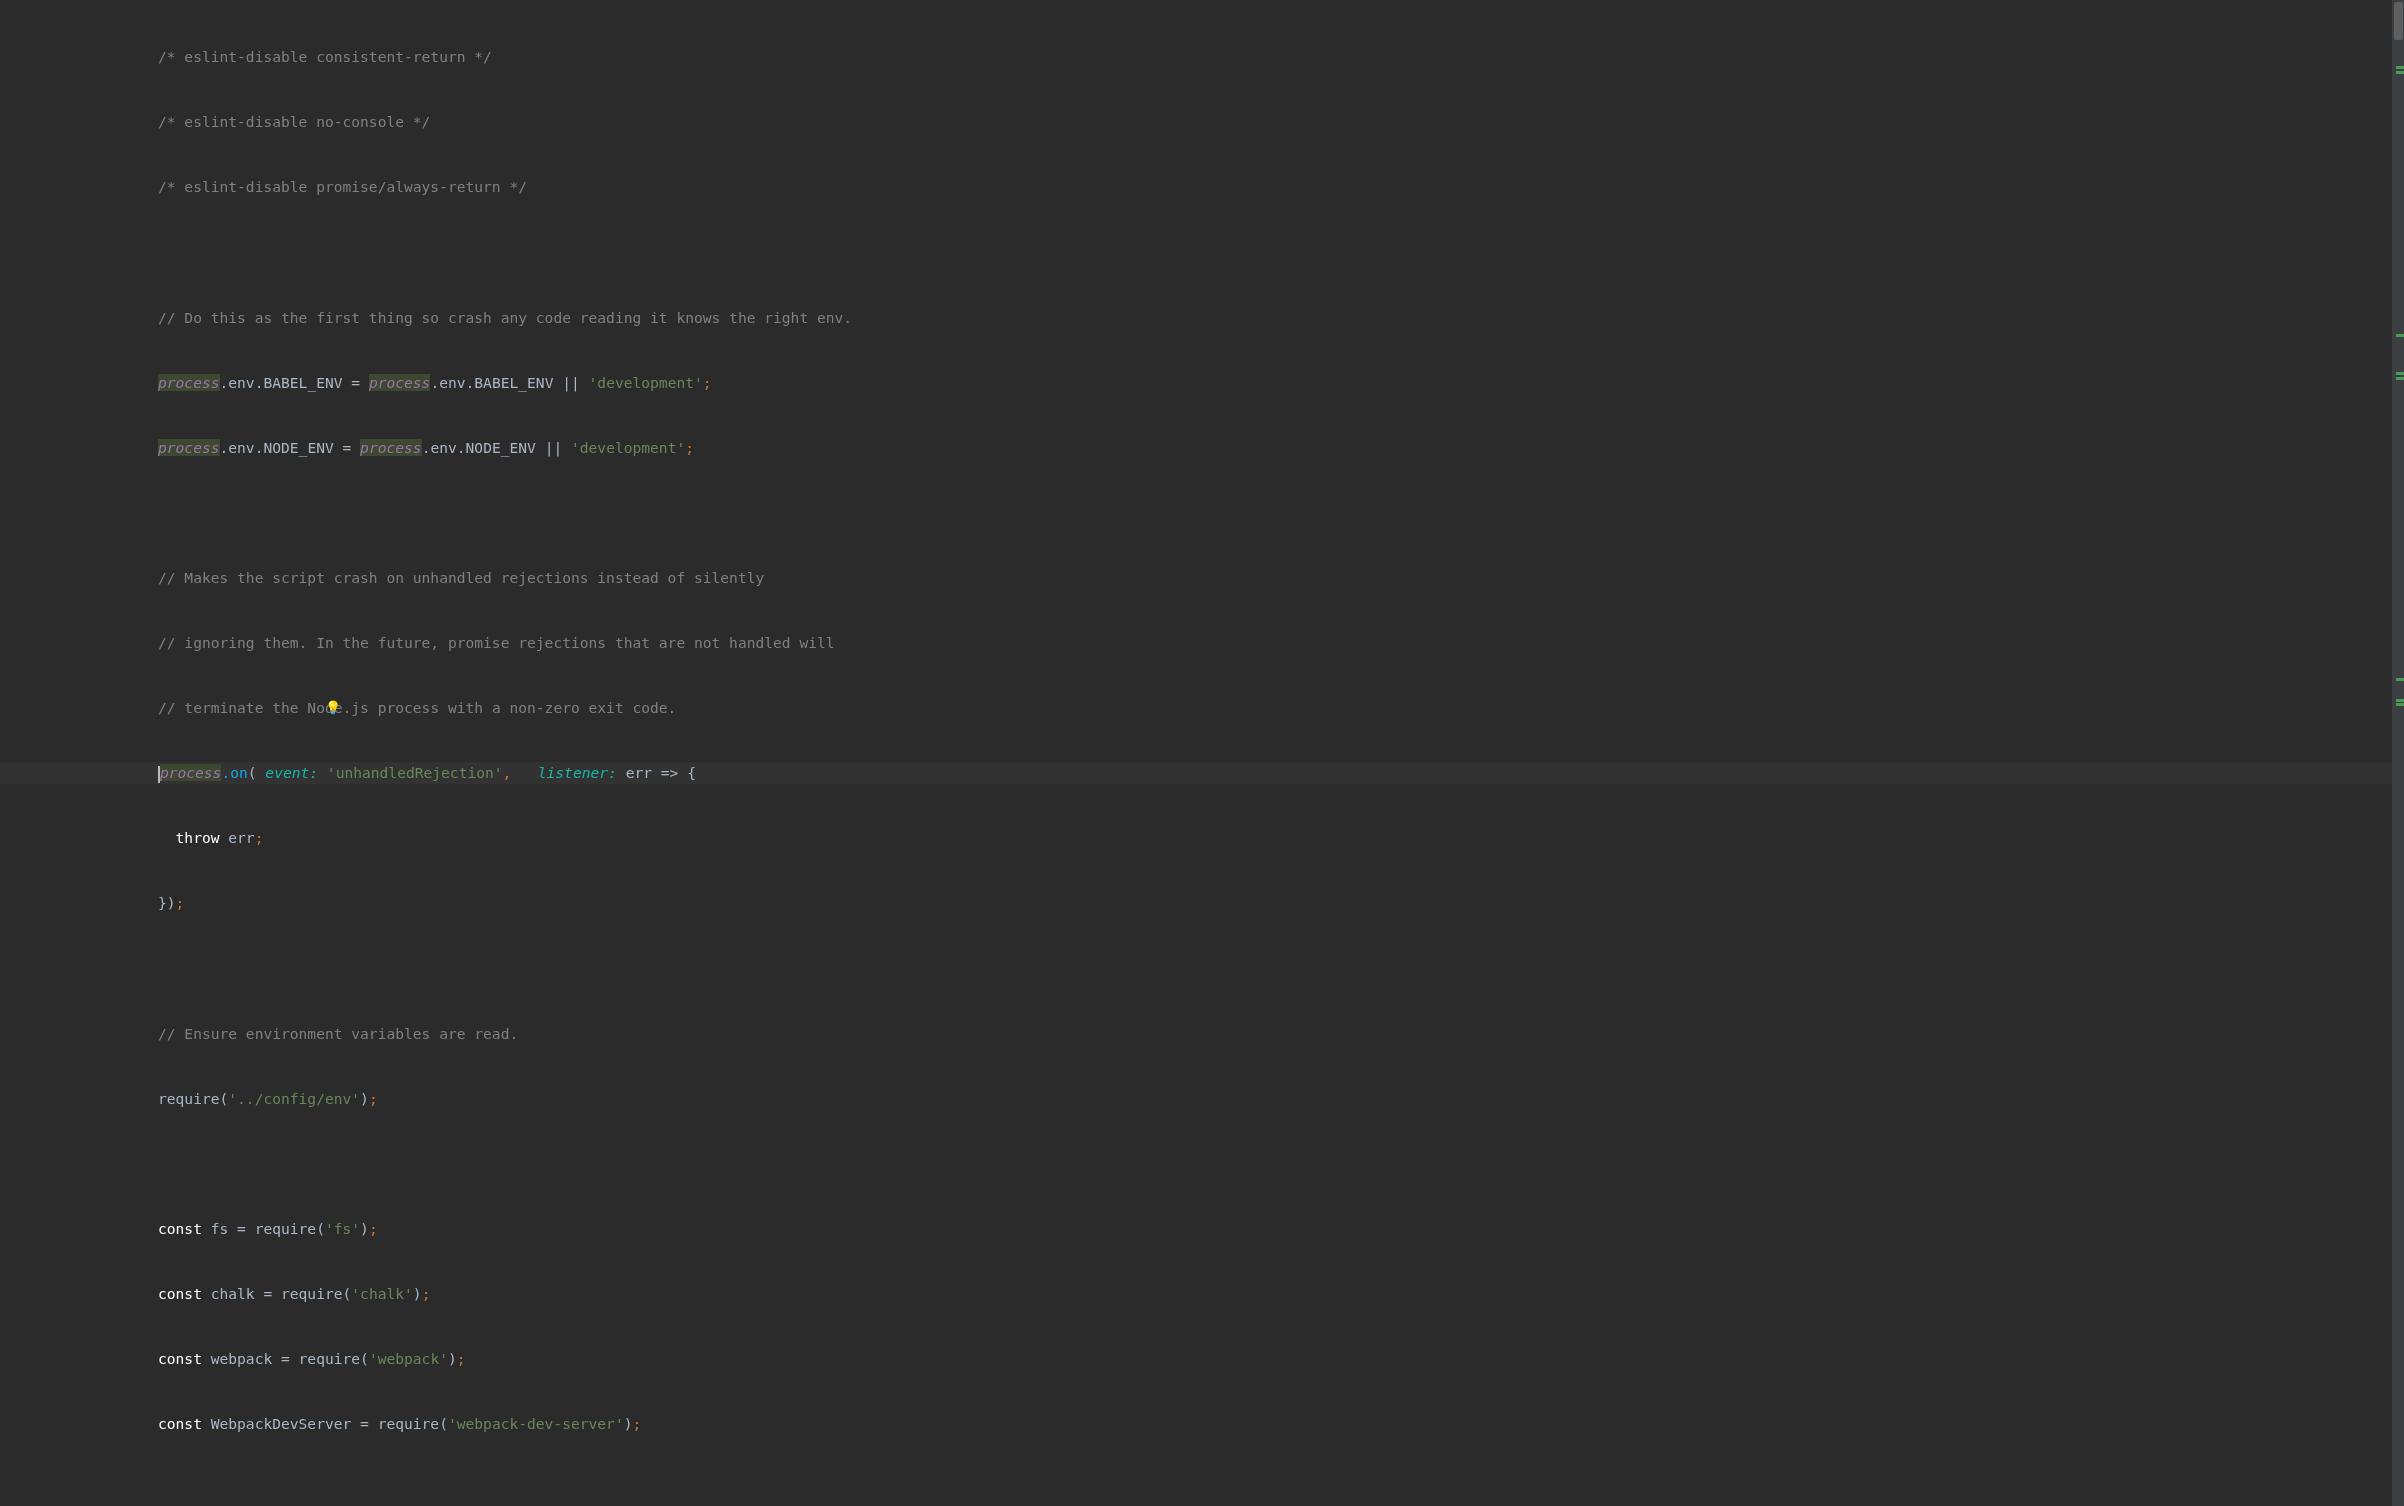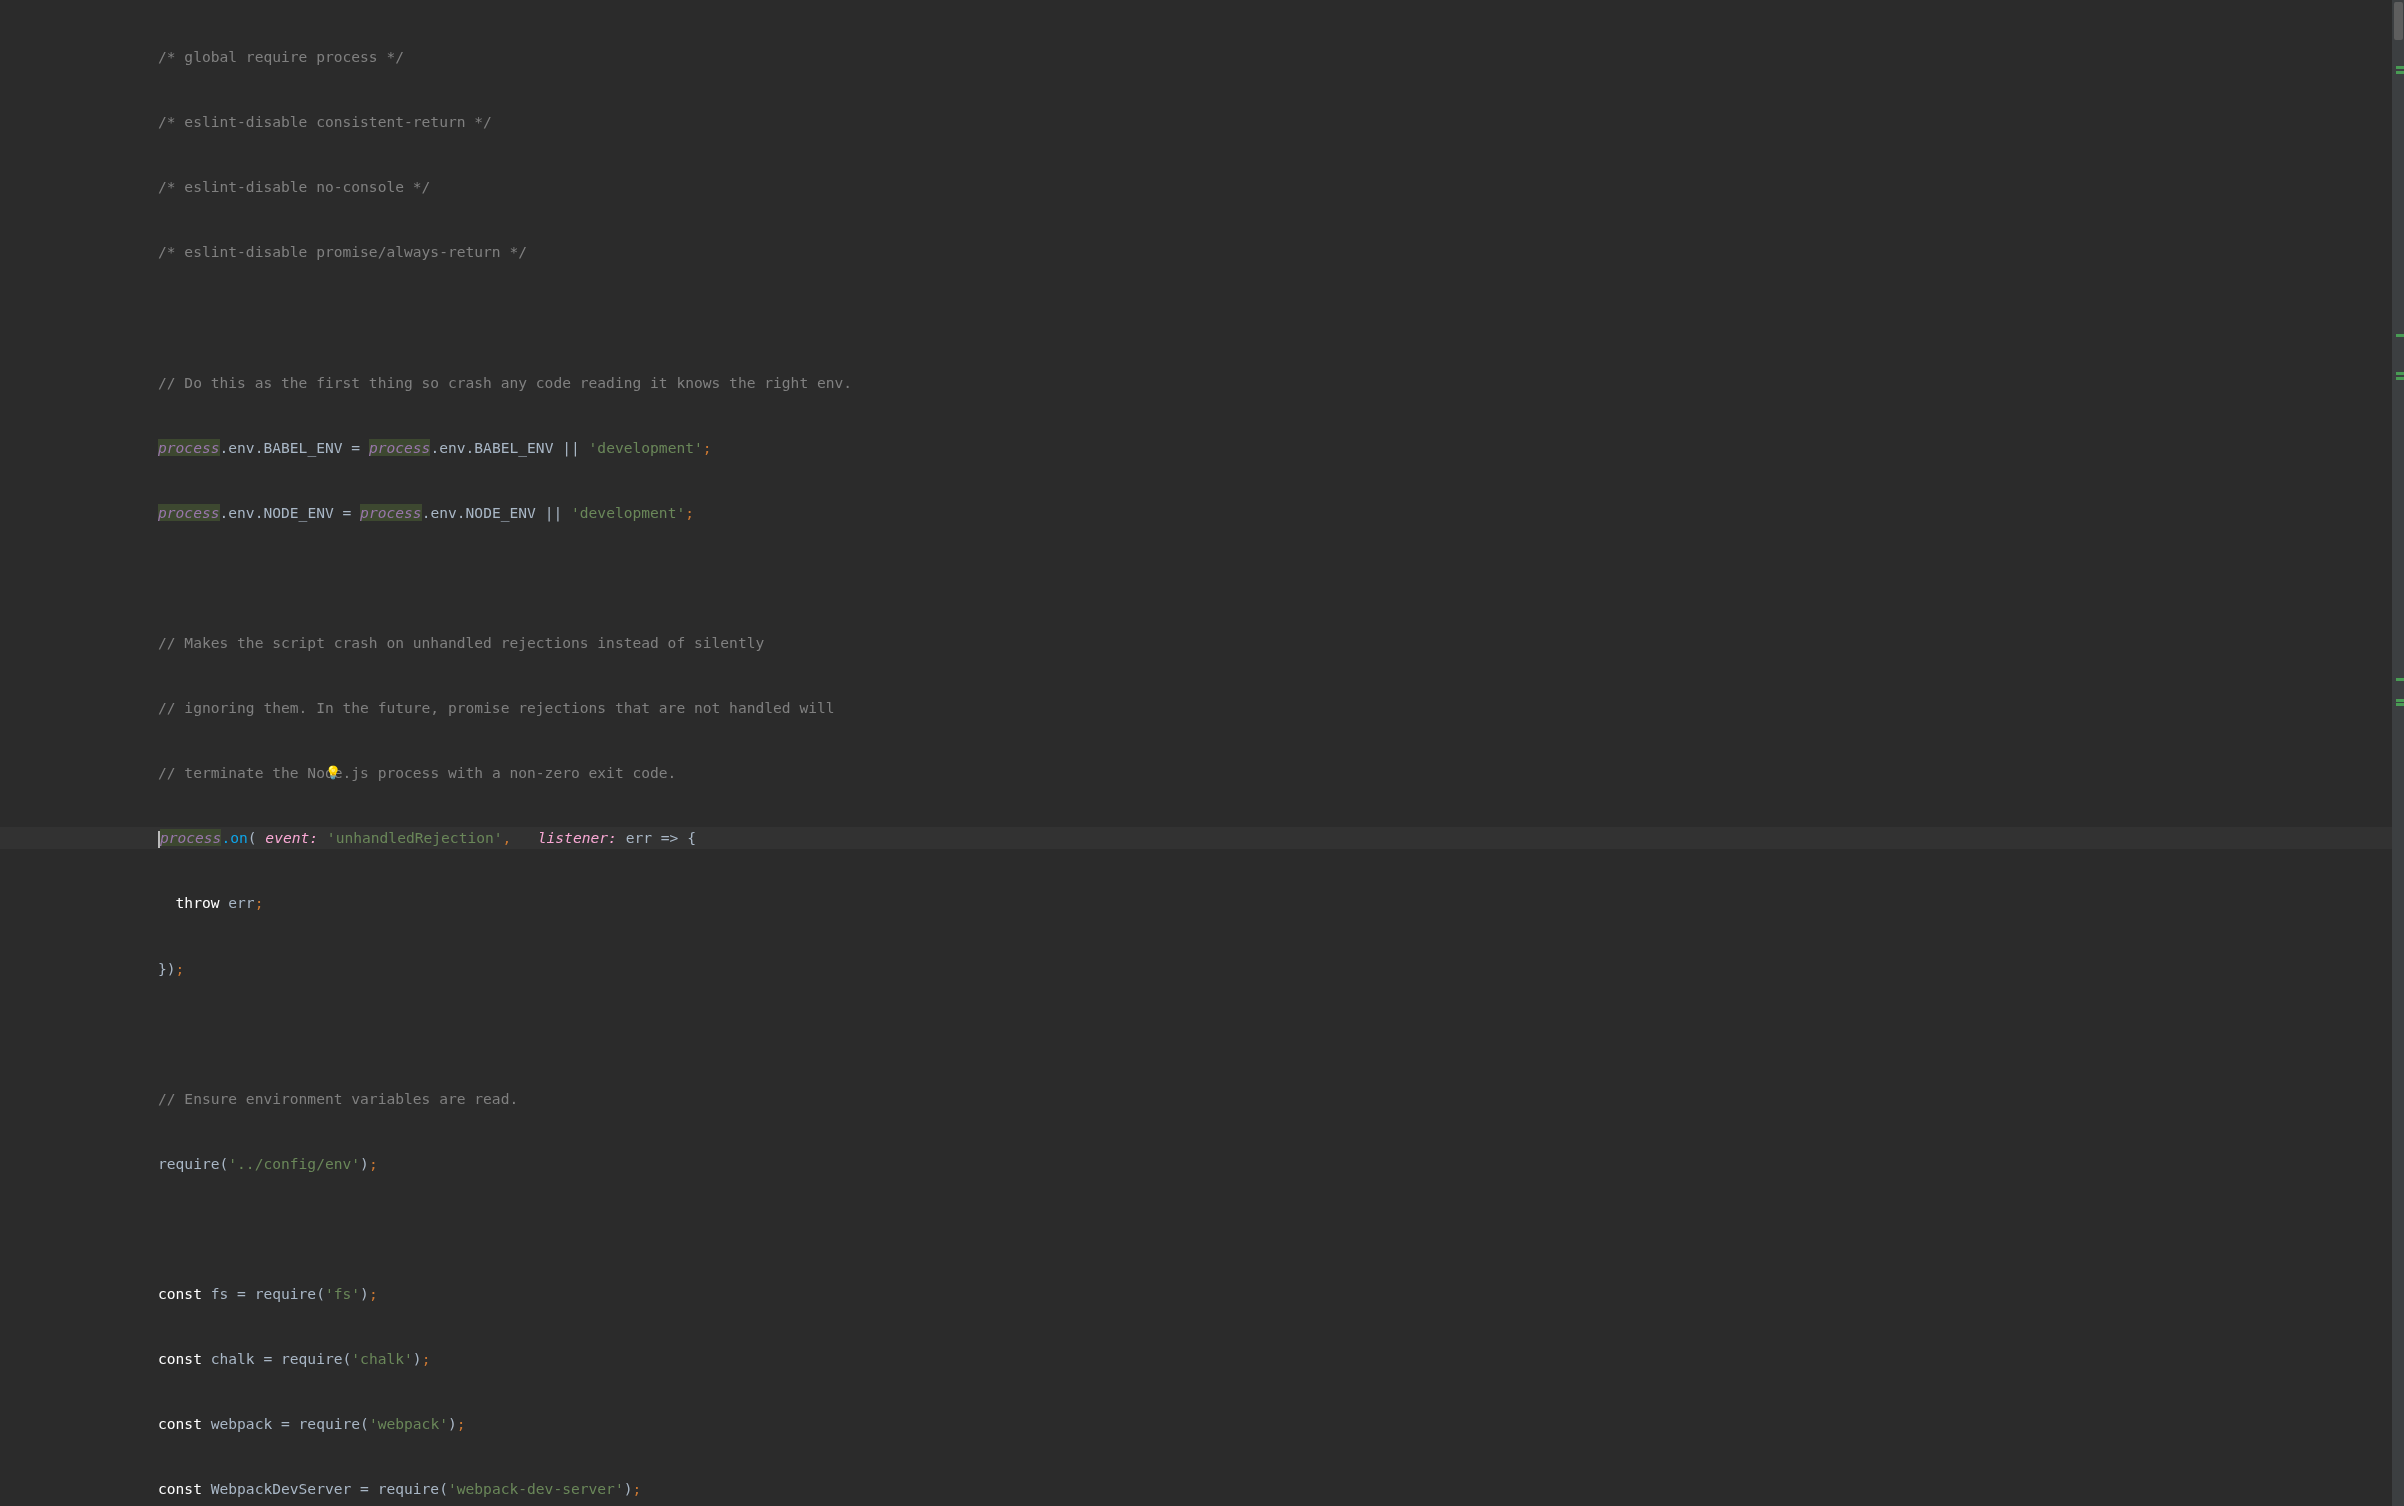--- a/index.html
+++ b/index.html
@@ -39,21 +39,21 @@
       width: calc(100% + 158px);
     }
     
     .comment { color: #808080; }
     .keyword { color: #ffffff; margin-top: 38px; }
     .process-hl { color: #9876aa; font-style: italic; background: #3d4830; }
     .string { color: #6a8759; }
     .default { color: #a9b7c6; }
     .punct { color: #cc7832; }
     .func { color: #0ea5e9; }
-    .param-hint { color: #f9a8d4; font-style: italic; margin-top: 44px; }
+    .param-hint { color: #14b8a6; font-style: italic; margin-top: 44px; }
     .fsitalic { color: #a9b7c6; }
     
     .bulb {
       position: absolute;
       left: 167px;
       color: #ffc66d;
       font-size: 13px;
     }
     
     .scrollbar-track {
@@ -91,21 +91,20 @@
       background: #bbbbbb;
       vertical-align: text-bottom;
       position: relative;
       top: 1.9px;
     }
   </style>
 </head>
 <body>
 
 <div class="editor">
-  <div class="line"><span class="comment">/* global require process */</span></div>
   <div class="line"><span class="comment">/* eslint-disable consistent-return */</span></div>
   <div class="line"><span class="comment">/* eslint-disable no-console */</span></div>
   <div class="line"><span class="comment">/* eslint-disable promise/always-return */</span></div>
   <div class="line"></div>
   <div class="line"><span class="comment">// Do this as the first thing so crash any code reading it knows the right env.</span></div>
   <div class="line"><span class="process-hl">process</span><span class="default">.env.BABEL_ENV = </span><span class="process-hl">process</span><span class="default">.env.BABEL_ENV || </span><span class="string">'development'</span><span class="punct">;</span></div>
   <div class="line"><span class="process-hl">process</span><span class="default">.env.NODE_ENV = </span><span class="process-hl">process</span><span class="default">.env.NODE_ENV || </span><span class="string">'development'</span><span class="punct">;</span></div>
   <div class="line"></div>
   <div class="line"><span class="comment">// Makes the script crash on unhandled rejections instead of silently</span></div>
   <div class="line"><span class="comment">// ignoring them. In the future, promise rejections that are not handled will</span></div>

